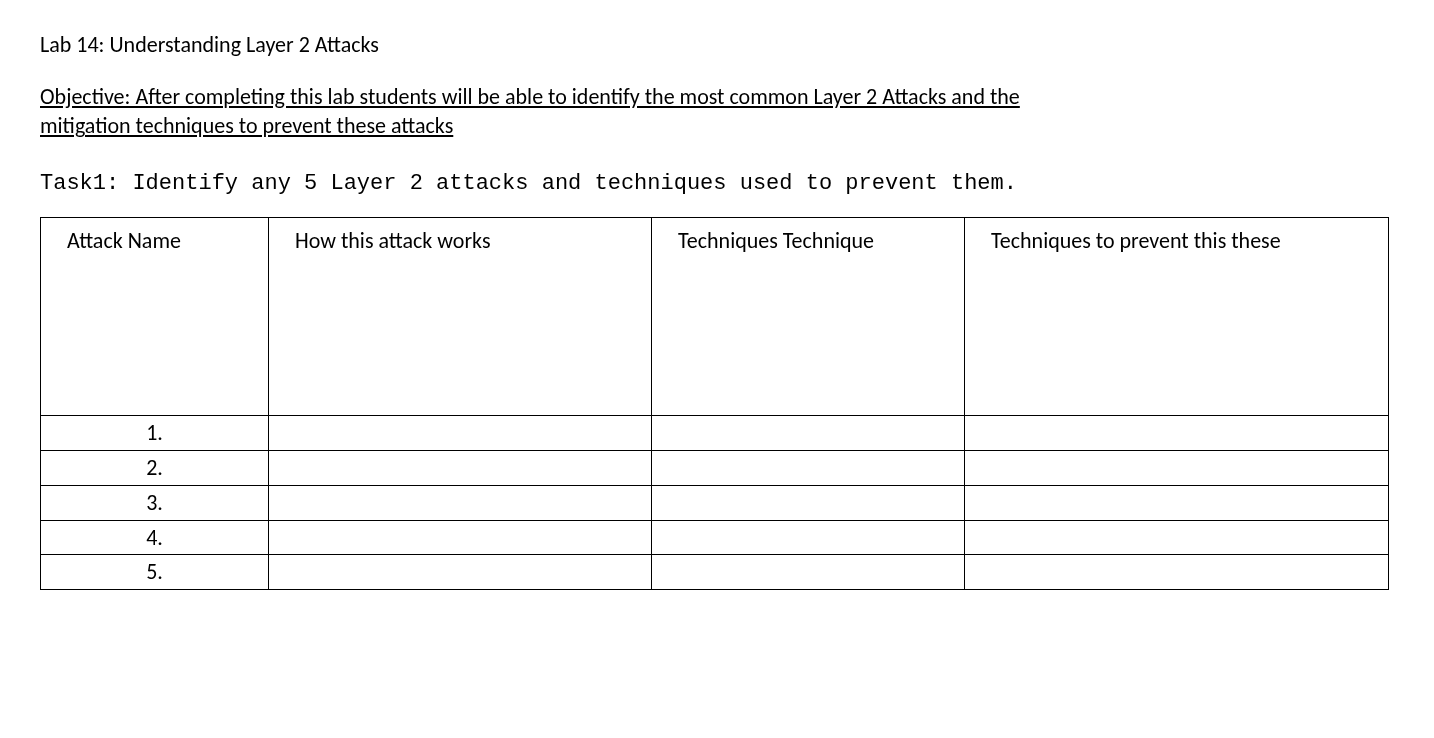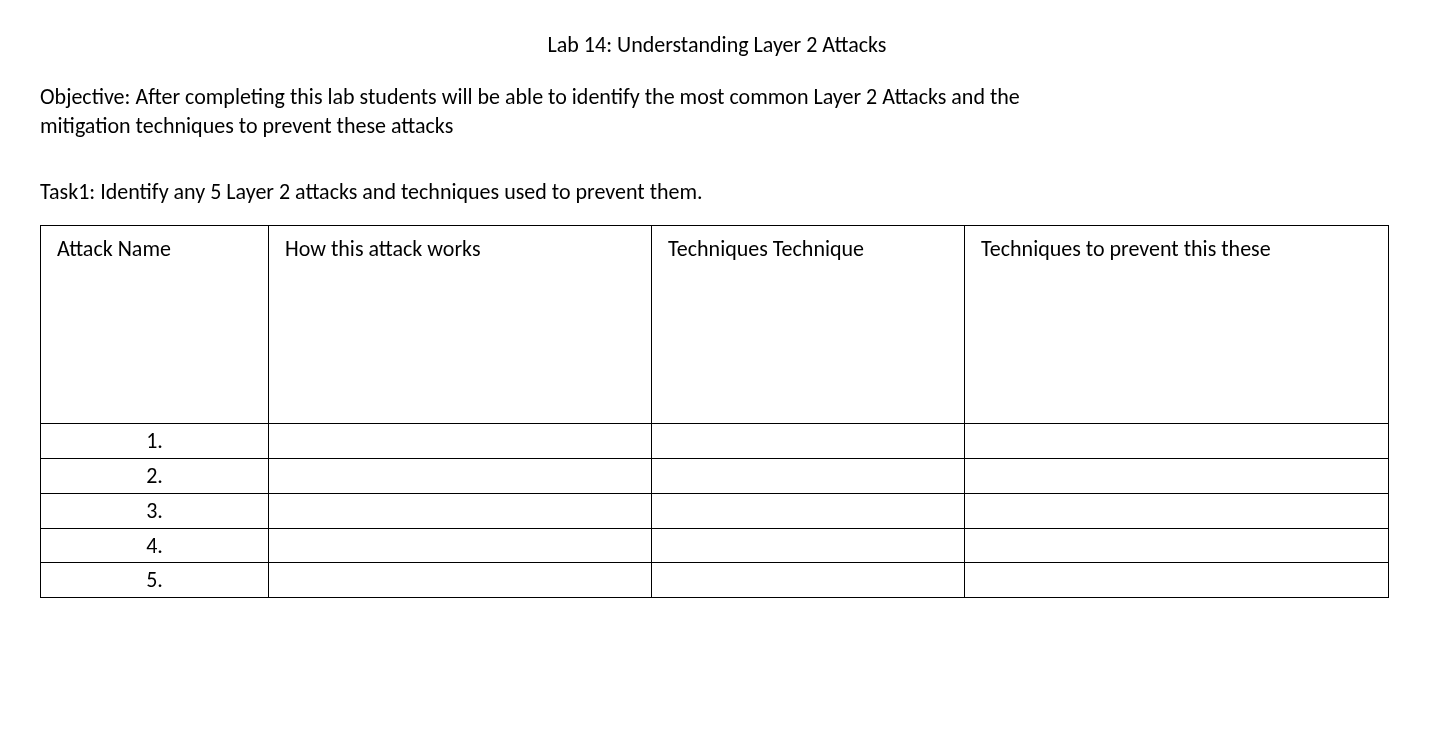--- a/index.html
+++ b/index.html
@@ -10,46 +10,47 @@
     body {
       font-family: Calibri, 'Segoe UI', Arial, sans-serif;
       background: #ffffff;
       padding: 30px 40px;
       color: #000000;
       font-size: 22px;
       line-height: 1.35;
     }
     .title {
       margin-bottom: 22px;
-      text-align: center;
     }
     .objective {
-      margin-bottom: 36px;
+      margin-bottom: 28px;
       max-width: 1050px;
+      text-decoration: underline;
     }
     .task {
       margin-bottom: 18px;
+      font-family: Liberation Mono, monospace;
     }
     table {
       border-collapse: collapse;
       width: 1348px;
       table-layout: fixed;
     }
     col.col-attack { width: 228px; }
     col.col-how { width: 383px; }
     col.col-mitigation { width: 313px; }
     col.col-techniques { width: 424px; }
     th, td {
       border: 1.5px solid #000000;
       text-align: left;
       vertical-align: top;
       font-weight: normal;
     }
     thead th {
-      padding: 8px 10px 160px 16px;
+      padding: 8px 10px 160px 26px;
       font-weight: normal;
     }
     tbody td {
       padding: 2px 10px 2px 10px;
       height: 33px;
     }
     tbody td.num-cell {
       text-align: center;
     }
   </style>

